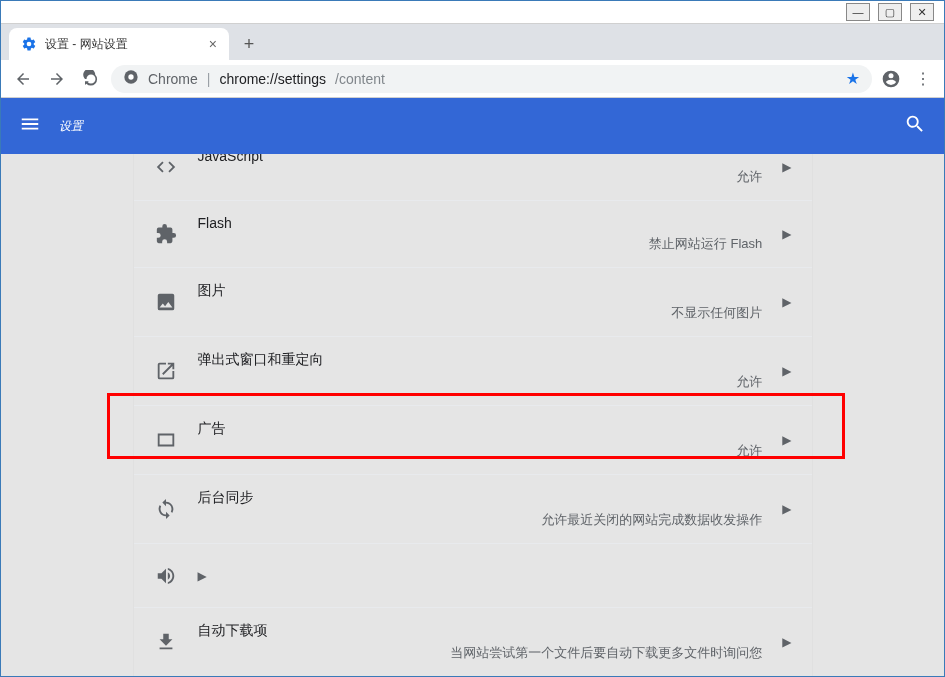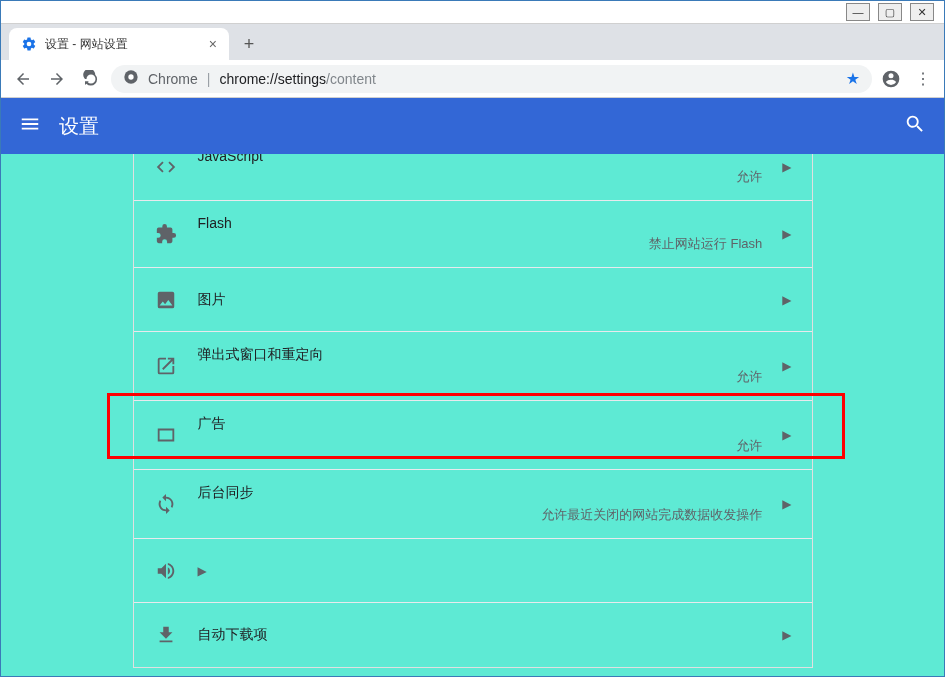--- a/index.html
+++ b/index.html
@@ -15,31 +15,31 @@
 .tab-favicon { width: 16px; height: 16px; display: flex; align-items: center; justify-content: center; }
 .tab-close { margin-left: auto; font-size: 14px; color: #666; cursor: pointer; }
 .new-tab { width: 28px; height: 28px; display: flex; align-items: center; justify-content: center; font-size: 18px; color: #555; cursor: pointer; margin-left: 6px; margin-bottom: 2px; }
 
 .toolbar { height: 38px; background: #fff; border-bottom: 1px solid #d0d0d0; display: flex; align-items: center; padding: 0 8px; gap: 6px; }
 .nav-btn { width: 28px; height: 28px; display: flex; align-items: center; justify-content: center; color: #5f6368; cursor: pointer; border-radius: 50%; }
 .omnibox { flex: 1; height: 28px; background: #f1f3f4; border-radius: 14px; display: flex; align-items: center; padding: 0 12px; gap: 9px; font-size: 14px; color: #5f6368; }
 .omni-chrome { color: #5f6368; }
 .omni-sep { color: #9aa0a6; }
 .omni-url-strong { color: #202124; }
-.omni-url-rest { color: #80868b; }
+.omni-url-rest { color: #80868b; margin-left: 9px; }
 .star { color: #1a73e8; margin-left: auto; font-size: 16px; }
 .avatar { width: 26px; height: 26px; border-radius: 50%; display: flex; align-items: center; justify-content: center; color: #5f6368; }
 .kebab { width: 26px; height: 26px; display: flex; align-items: center; justify-content: center; color: #5f6368; cursor: pointer; }
 
 .app-header { height: 56px; background: #3367d6; color: #fff; display: flex; align-items: center; padding: 0 18px; gap: 18px; }
 .hamburger { cursor: pointer; }
-.app-title { font-size: 20px; }
+.app-title { font-size: 12px; font-style: italic; }
 .search-icon { margin-left: auto; cursor: pointer; }
 
-.content-wrap { flex: 1; display: flex; overflow: hidden; background: #5eead4; position: relative; }
+.content-wrap { flex: 1; display: flex; overflow: hidden; background: #e5e5e5; position: relative; }
 .content-scroll { flex: 1; overflow-y: scroll; padding: 0 0 0 0; }
 .settings-list { width: 680px; margin: 0 auto; border: 1px solid #e0e0e0; border-top: none; }
 .item { display: flex; align-items: center; padding: 14px 20px; border-bottom: 1px solid #e8eaed; cursor: pointer; min-height: 64px; gap: 20px; }
 .item:last-child { border-bottom: none; }
 .item-icon { width: 24px; height: 24px; color: #5f6368; display: flex; align-items: center; justify-content: center; flex-shrink: 0; }
 .item-body { flex: 1; display: flex; flex-direction: column; gap: 4px; }
 .item-title { font-size: 14px; color: #202124; }
 .item-sub { font-size: 13px; color: #5f6368; text-align: right; }
 .item-arrow { color: #5f6368; font-size: 12px; }
 
@@ -154,20 +154,21 @@
         </div>
 
         <div class="item">
           <span class="item-icon">
               <svg width="22" height="22" viewBox="0 0 24 24">
                 <path fill="#5f6368" d="M21 19V5a2 2 0 00-2-2H5a2 2 0 00-2 2v14a2 2 0 002 2h14a2 2 0 002-2zM8.5 13.5l2.5 3.01L14.5 12l4.5 6H5l3.5-4.5z"></path>
               </svg>
             </span>
           <div class="item-body">
             <span class="item-title">图片</span>
+            <span class="item-sub">不显示任何图片</span>
           </div>
           <span class="item-arrow">▶</span>
         </div>
 
         <div class="item">
           <span class="item-icon">
               <svg width="22" height="22" viewBox="0 0 24 24">
                 <path fill="#5f6368" d="M19 19H5V5h7V3H5a2 2 0 00-2 2v14a2 2 0 002 2h14a2 2 0 002-2v-7h-2v7zM14 3v2h3.59l-9.83 9.83 1.41 1.41L19 6.41V10h2V3h-7z"></path>
               </svg>
             </span>
@@ -214,20 +215,21 @@
         </div>
 
         <div class="item">
           <span class="item-icon">
               <svg width="22" height="22" viewBox="0 0 24 24">
                 <path fill="#5f6368" d="M19 9h-4V3H9v6H5l7 7 7-7zM5 18v2h14v-2H5z"></path>
               </svg>
             </span>
           <div class="item-body">
             <span class="item-title">自动下载项</span>
+            <span class="item-sub">当网站尝试第一个文件后要自动下载更多文件时询问您</span>
           </div>
           <span class="item-arrow">▶</span>
         </div>
 
       </div>
     </div>
     <div class="highlight-box"></div>
   </div>
 </div>
 

